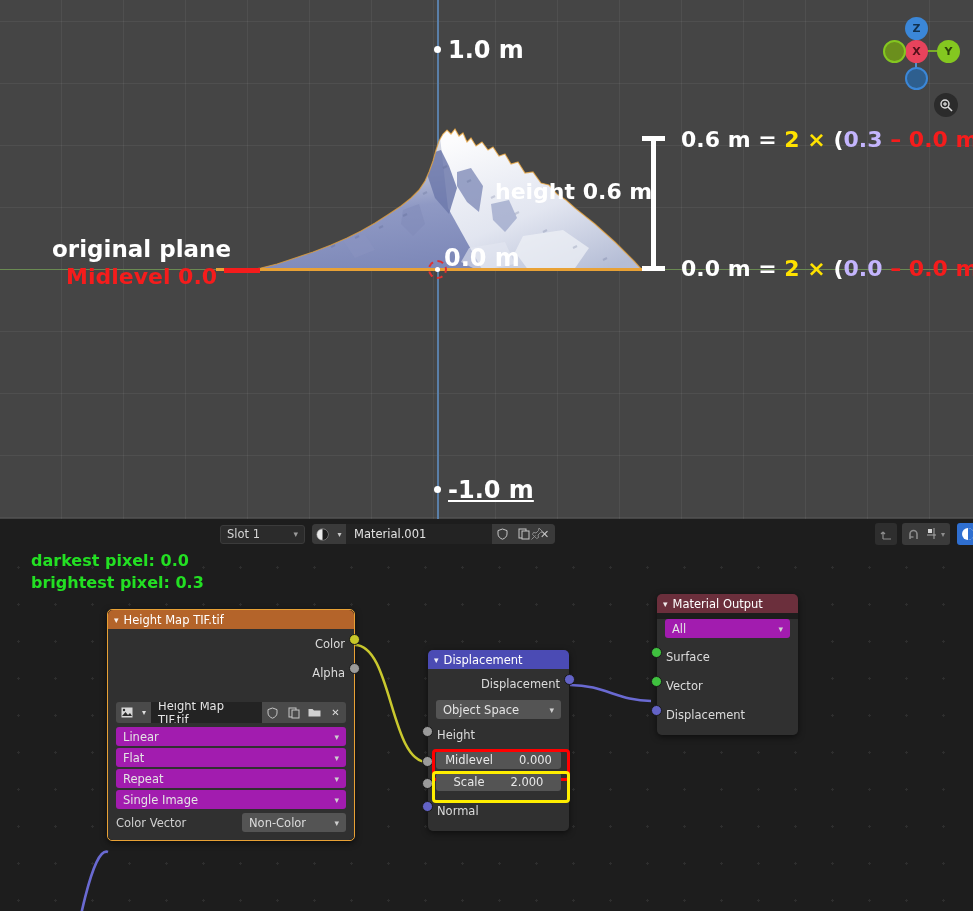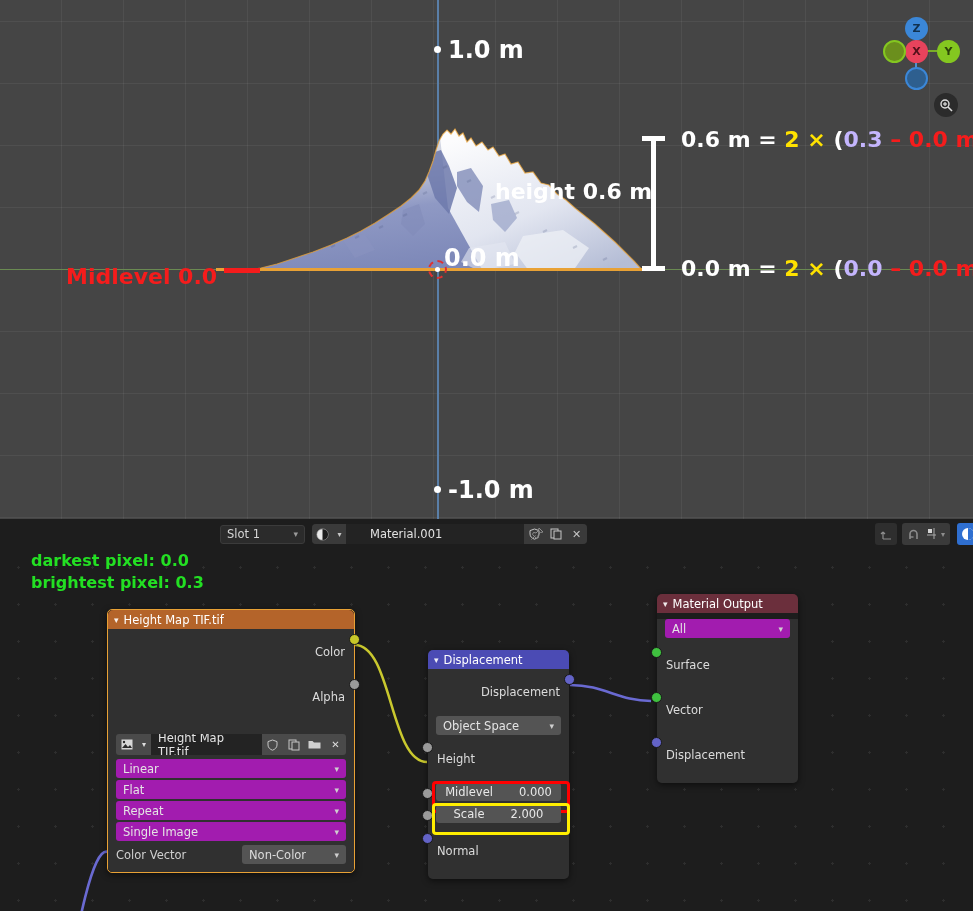--- a/index.html
+++ b/index.html
@@ -60,33 +60,33 @@
   
   #ne-header{position:absolute;left:0;top:0;width:973px;height:30px;background:#1d1d1d;
     display:flex;align-items:center;}
   .hdr-select{height:19px;background:#2b2b2b;border:1px solid #3b3b3b;border-radius:3px;color:#d6d6d6;
     font-size:11.5px;display:flex;align-items:center;padding:0 6px;box-sizing:border-box;}
   .hdr-chev{margin-left:auto;color:#9a9a9a;font-size:9px;}
   .idblock{display:flex;align-items:center;height:20px;border-radius:4px;overflow:hidden;background:#2b2b2b;}
   .idbtn{width:21px;height:20px;background:#3a3a3a;display:flex;align-items:center;justify-content:center;
     color:#c6c6c6;font-size:11px;}
   .idname{height:20px;background:#232323;color:#e2e2e2;font-size:11.5px;display:flex;align-items:center;
-    padding:0 24px;min-width:130px;}
+    padding:0 8px;min-width:130px;}
   .hdr-icon{width:22px;height:22px;display:flex;align-items:center;justify-content:center;color:#8d8d8d;font-size:13px;}
 
   
   .node{position:absolute;border-radius:5px;box-shadow:0 2px 6px rgba(0,0,0,.55);overflow:visible;
      font-size:11.5px;color:#dcdcdc;}
   .node-head{height:19px;border-radius:5px 5px 0 0;display:flex;align-items:center;padding:0 6px;
      font-size:11.5px;color:#ffffff;}
   .node-head .chev{margin-right:5px;font-size:9px;opacity:.9;}
   .node-body{background:#303030;border-radius:0 0 5px 5px;padding-bottom:6px;}
   .node-selected{border:1px solid #e8a135;}
 
-  .sock-row{position:relative;height:21px;display:flex;align-items:center;padding:12px 9px;}
+  .sock-row{position:relative;height:21px;display:flex;align-items:center;padding:4px 9px;}
   .sock-row.out{justify-content:flex-end;}
   .socket{position:absolute;width:11px;height:11px;border-radius:50%;border:1px solid #191919;box-sizing:border-box;}
   .sock-out{right:-6px;top:5px;}
   .sock-in{left:-6px;top:5px;}
   .s-yellow{background:#c7c729;}
   .s-grey{background:#9a9a9a;}
   .s-purple{background:#6363c7;}
   .s-green{background:#3fc13f;}
 
   .nwidget{margin:2px 8px;height:19px;background:#545454;border-radius:3px;display:flex;align-items:center;
@@ -178,26 +178,27 @@
                  L391,133 L400,143" fill="none" stroke="#e8a135" stroke-width="1.2" opacity=".75"></path>
       </svg>
     </div>
     <div class="plane-line"></div>
     <div class="cursor3d"></div>
 
     <span class="dotmark" style="left:434px;top:46px;"></span>
     <span class="vp-label" style="left:448px;top:36px;font-size:24px;">1.0 m</span>
 
     <span class="dotmark" style="left:434px;top:486px;"></span>
-    <span class="vp-label" style="left:448px;top:476px;font-size:24px;">-1.0 m</span>
+    <span class="vp-label" style="left:448px;top:476px;font-size:24px;text-decoration:underline;">-1.0 m</span>
 
     <span class="vp-label" style="left:444px;top:244px;font-size:24px;">0.0 m</span>
 
     <span class="vp-label" style="left:495px;top:179px;font-size:22px;">height 0.6 m</span>
 
+    <span class="vp-label" style="left:52px;top:236px;font-size:23px;">original plane</span>
     <span class="vp-label" style="left:66px;top:264px;font-size:22px;color:#f51c1c;text-align:center;">Midlevel 0.0</span>
     <span class="midlevel-dash"></span>
 
     <div class="measure-bar"></div>
     <div class="measure-cap" style="top:136px;"></div>
     <div class="measure-cap" style="top:266px;"></div>
 
     <div class="formula" style="left:681px;top:127px;">
       <span>0.6 m</span>
       <span>=</span>

